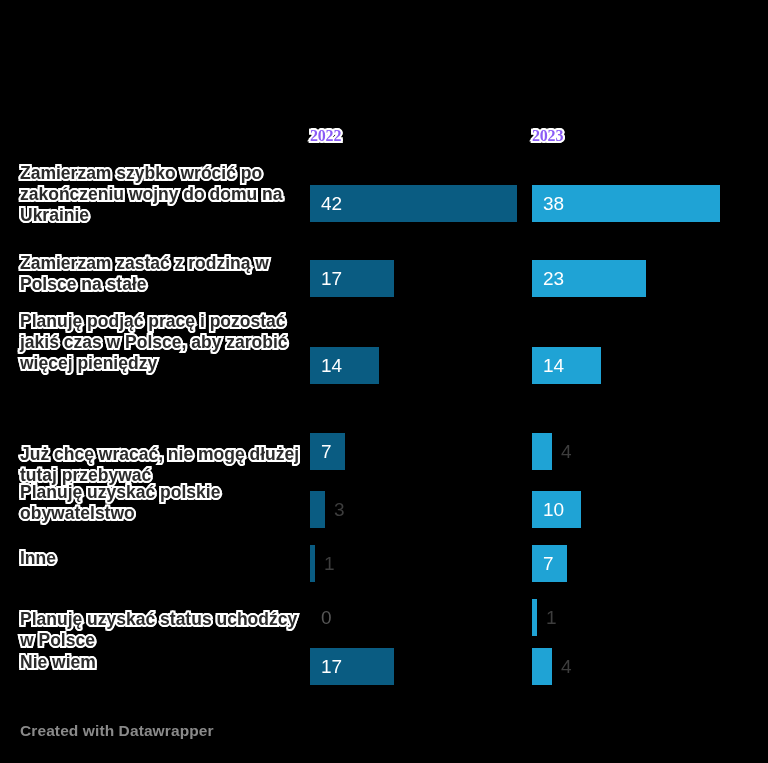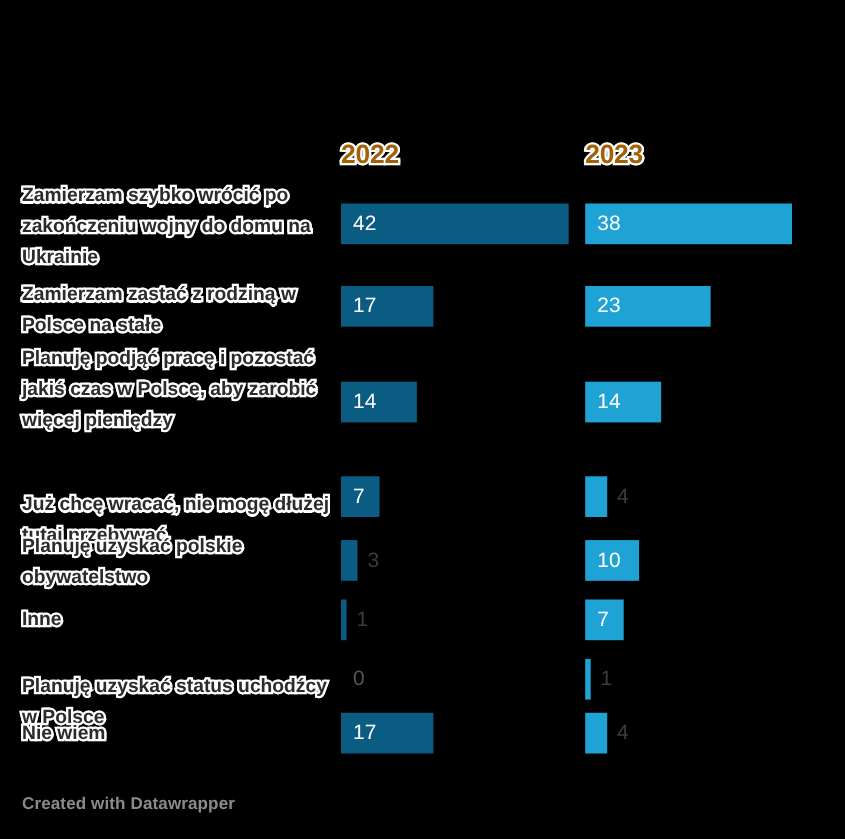--- a/index.html
+++ b/index.html
@@ -19,43 +19,44 @@
   #chart-root {
     position: absolute;
     left: 0; top: 0;
     width: 768px;
     height: 763px;
   }
 
   
   .col-header {
     position: absolute;
-    font-size: 24px;
+    font-size: 16px;
     font-weight: 700;
-    color: #a16207;
+    color: #8b5cf6;
     letter-spacing: -0.2px;
     white-space: nowrap;
     paint-order: stroke fill;
     -webkit-text-stroke: 4px #ffffff;
     text-shadow:
        1px 0 0 #fff, -1px 0 0 #fff, 0 1px 0 #fff, 0 -1px 0 #fff,
        2px 0 0 #fff, -2px 0 0 #fff, 0 2px 0 #fff, 0 -2px 0 #fff,
        1px 1px 0 #fff, -1px -1px 0 #fff, 1px -1px 0 #fff, -1px 1px 0 #fff;
+    font-family: Liberation Serif, serif;
   }
   #header-2022 { left: 310px; top: 127px; }
   #header-2023 { left: 532px; top: 127px; }
 
   
   .row-label {
     position: absolute;
     left: 20px;
     width: 282px;
     font-size: 17.5px;
     font-weight: 700;
-    line-height: 28px;
+    line-height: 21px;
     color: #2b2b2b;
     paint-order: stroke fill;
     -webkit-text-stroke: 4px #ffffff;
     text-shadow:
        1px 0 0 #fff, -1px 0 0 #fff, 0 1px 0 #fff, 0 -1px 0 #fff,
        2px 0 0 #fff, -2px 0 0 #fff, 0 2px 0 #fff, 0 -2px 0 #fff,
        1px 1px 0 #fff, -1px -1px 0 #fff, 1px -1px 0 #fff, -1px 1px 0 #fff;
   }
 
   

